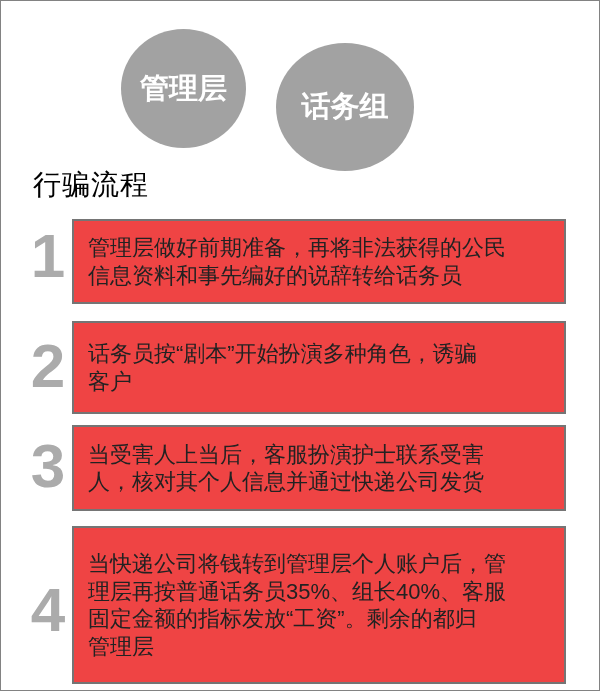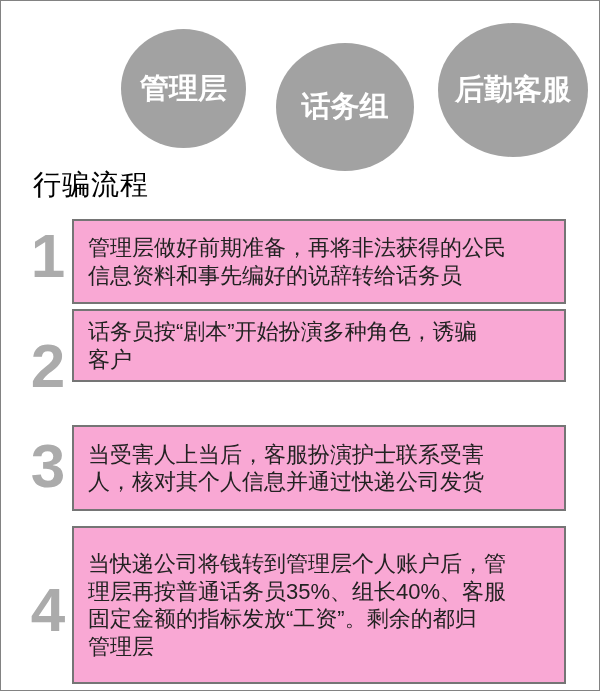--- a/index.html
+++ b/index.html
@@ -70,28 +70,28 @@
   .num-1 { top: 224px; }
   .num-2 { top: 334px; }
   .num-3 { top: 434px; }
   .num-4 { top: 578px; }
 
   .step-box {
     position: absolute;
     left: 71px;
     width: 494px;
     box-sizing: border-box;
-    background: #f9a8d4;
+    background: #ef4444;
     border: 2px solid #757575;
     display: flex;
     align-items: center;
     padding: 0 14px;
   }
   .box-1 { top: 218px; height: 85px; }
-  .box-2 { top: 308px; height: 73px; }
+  .box-2 { top: 320px; height: 93px; }
   .box-3 { top: 424px; height: 86px; }
   .box-4 { top: 525px; height: 158px; }
 
   .step-text {
     font-size: 22px;
     line-height: 27.5px;
     color: #222222;
     white-space: pre-line;
   }
 </style>
@@ -102,23 +102,20 @@
 
 
   <div class="circle circle-1">
     <span class="circle-label">管理层</span>
   </div>
 
   <div class="circle circle-2">
     <span class="circle-label">话务组</span>
   </div>
 
-  <div class="circle circle-3">
-    <span class="circle-label">后勤客服</span>
-  </div>
 
   <div class="process-heading">行骗流程</div>
 
   <div class="step-number num-1">1</div>
   <div class="step-box box-1">
     <div class="step-text">管理层做好前期准备，再将非法获得的公民
 信息资料和事先编好的说辞转给话务员</div>
   </div>
 
   <div class="step-number num-2">2</div>

